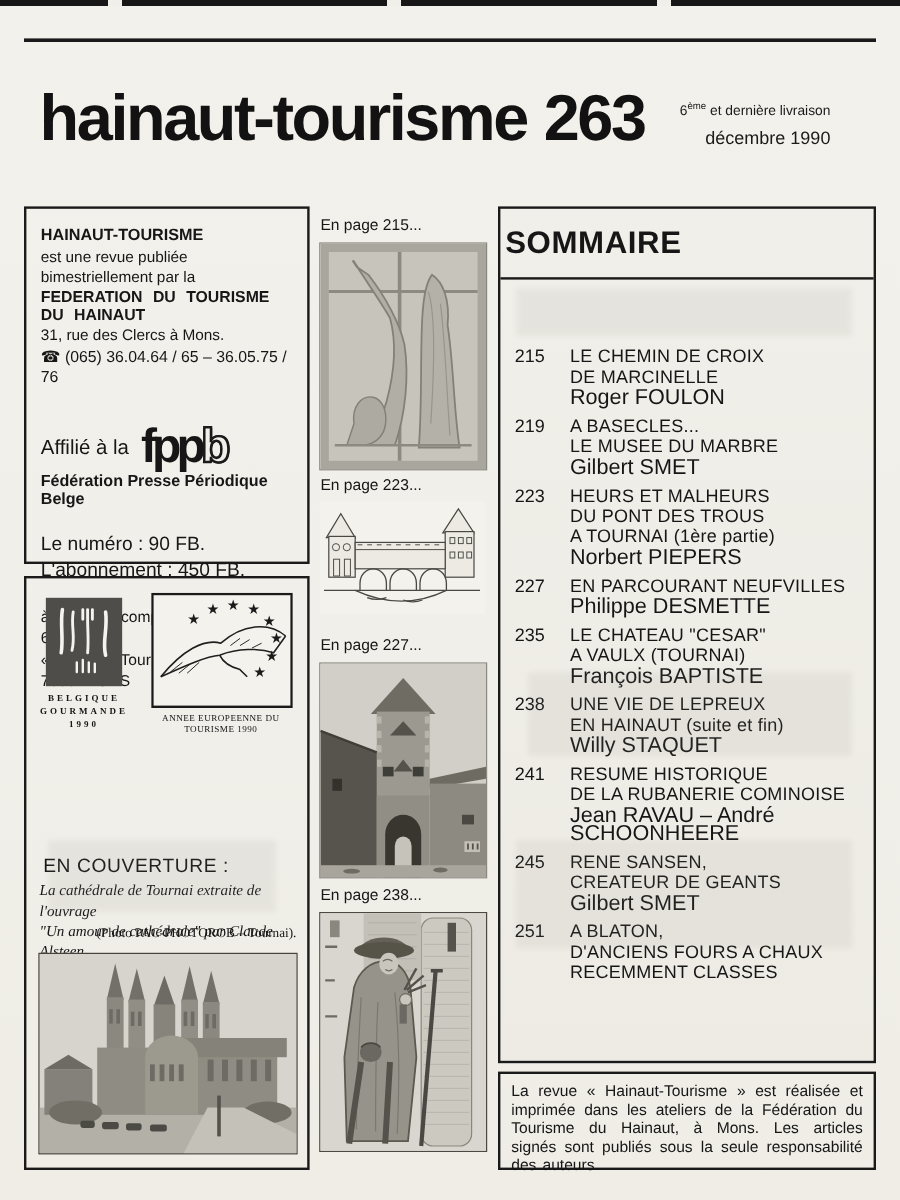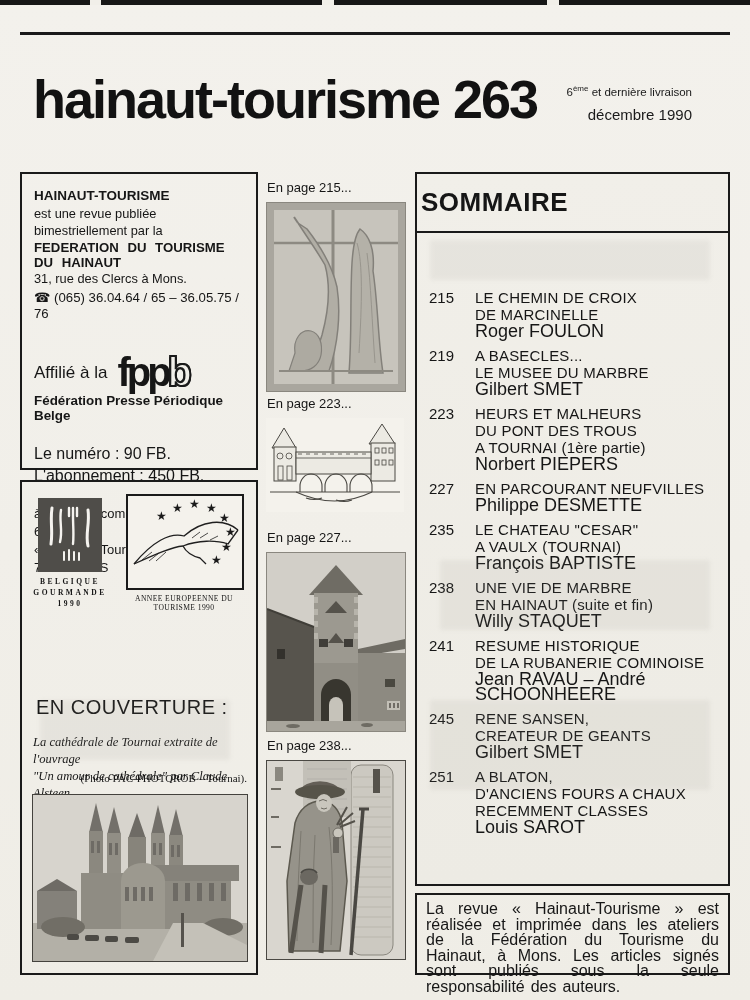--- a/index.html
+++ b/index.html
@@ -39,21 +39,21 @@
   .bank{font-size:13px;line-height:18px;margin-top:18px;word-spacing:3px;}
 
   
   #coverbox{left:20px;top:480px;width:238px;height:495px;}
   .bg-logo{position:absolute;left:16px;top:16px;}
   .bg-caption{position:absolute;left:2px;top:94px;width:92px;text-align:center;
     font-family:"Liberation Serif",serif;font-weight:bold;font-size:7.5px;letter-spacing:2.5px;line-height:11px;}
   .bird-logo{position:absolute;left:104px;top:12px;}
   .bird-caption{position:absolute;left:92px;top:112px;width:140px;text-align:center;
     font-family:"Liberation Serif",serif;font-size:7.6px;letter-spacing:0.4px;}
-  .cover-heading{position:absolute;left:14px;top:214px;font-size:20px;letter-spacing:0.5px;}
+  .cover-heading{position:absolute;left:14px;top:232px;font-size:16px;letter-spacing:0.5px;}
   .cover-caption{position:absolute;left:11px;top:252px;width:214px;
     font-family:"Liberation Serif",serif;font-style:italic;font-size:12.6px;line-height:17px;}
   .cover-credit{position:absolute;left:11px;top:290px;width:214px;text-align:right;
     font-family:"Liberation Serif",serif;font-size:11px;}
   .cathedral{position:absolute;left:10px;top:312px;width:214px;height:166px;border:1px solid #44423d;background:#d9d6cf;}
 
   
   .preview{position:absolute;left:266px;width:138px;margin:0;}
   .preview figcaption{font-size:13px;margin:0 0 7px 1px;}
   .pimg{width:138px;display:block;}
@@ -65,21 +65,21 @@
   .sommaire-head{height:57px;line-height:57px;border-bottom:2px solid #1a1a1a;padding-left:4px;
     font-size:26px;font-weight:bold;letter-spacing:0.5px;}
   .toc{padding:56px 8px 0 12px;}
   .toc-entry{display:flex;margin-bottom:8px;}
   .toc-page{width:46px;font-size:15px;line-height:17px;}
   .toc-body{flex:1;}
   .toc-title{font-size:15px;line-height:17px;white-space:pre-line;letter-spacing:0.2px;}
   .toc-author{font-size:18px;line-height:15px;margin-top:1px;}
 
   #notebox{left:415px;top:893px;width:315px;height:82px;border-width:2.5px;padding:6px 9px 4px 9px;
-    font-size:16px;line-height:15.6px;text-align:justify;word-spacing:1.5px;}
+    font-size:13px;line-height:15.6px;text-align:justify;word-spacing:1.5px;}
 
   .ghost{position:absolute;background:#918e86;opacity:0.10;filter:blur(2px);border-radius:2px;}
 </style>
 </head>
 <body>
 
 <div class="page">
 
   <div class="topbar"></div>
   <div class="rule"></div>
@@ -396,21 +396,21 @@
           <div class="toc-body">
             <div class="toc-title">LE CHATEAU "CESAR"
 A VAULX (TOURNAI)</div>
             <div class="toc-author">François BAPTISTE</div>
           </div>
         </div>
 
         <div class="toc-entry">
           <div class="toc-page">238</div>
           <div class="toc-body">
-            <div class="toc-title">UNE VIE DE MARBRE
+            <div class="toc-title">UNE VIE DE LEPREUX
 EN HAINAUT (suite et fin)</div>
             <div class="toc-author">Willy STAQUET</div>
           </div>
         </div>
 
         <div class="toc-entry">
           <div class="toc-page">241</div>
           <div class="toc-body">
             <div class="toc-title">RESUME HISTORIQUE
 DE LA RUBANERIE COMINOISE</div>
@@ -426,21 +426,20 @@
             <div class="toc-author">Gilbert SMET</div>
           </div>
         </div>
 
         <div class="toc-entry">
           <div class="toc-page">251</div>
           <div class="toc-body">
             <div class="toc-title">A BLATON,
 D'ANCIENS FOURS A CHAUX
 RECEMMENT CLASSES</div>
-            <div class="toc-author">Louis SAROT</div>
           </div>
         </div>
       </div>
   </div>
 
   <div class="box" id="notebox">La revue « Hainaut-Tourisme » est réalisée et imprimée dans les ateliers de la Fédération du Tourisme du Hainaut, à Mons. Les articles signés sont publiés sous la seule responsabilité des auteurs.</div>
 
   <div class="ghost" style="left:430px;top:240px;width:280px;height:40px"></div>
   <div class="ghost" style="left:440px;top:560px;width:270px;height:70px"></div>
   <div class="ghost" style="left:430px;top:700px;width:280px;height:90px"></div>

